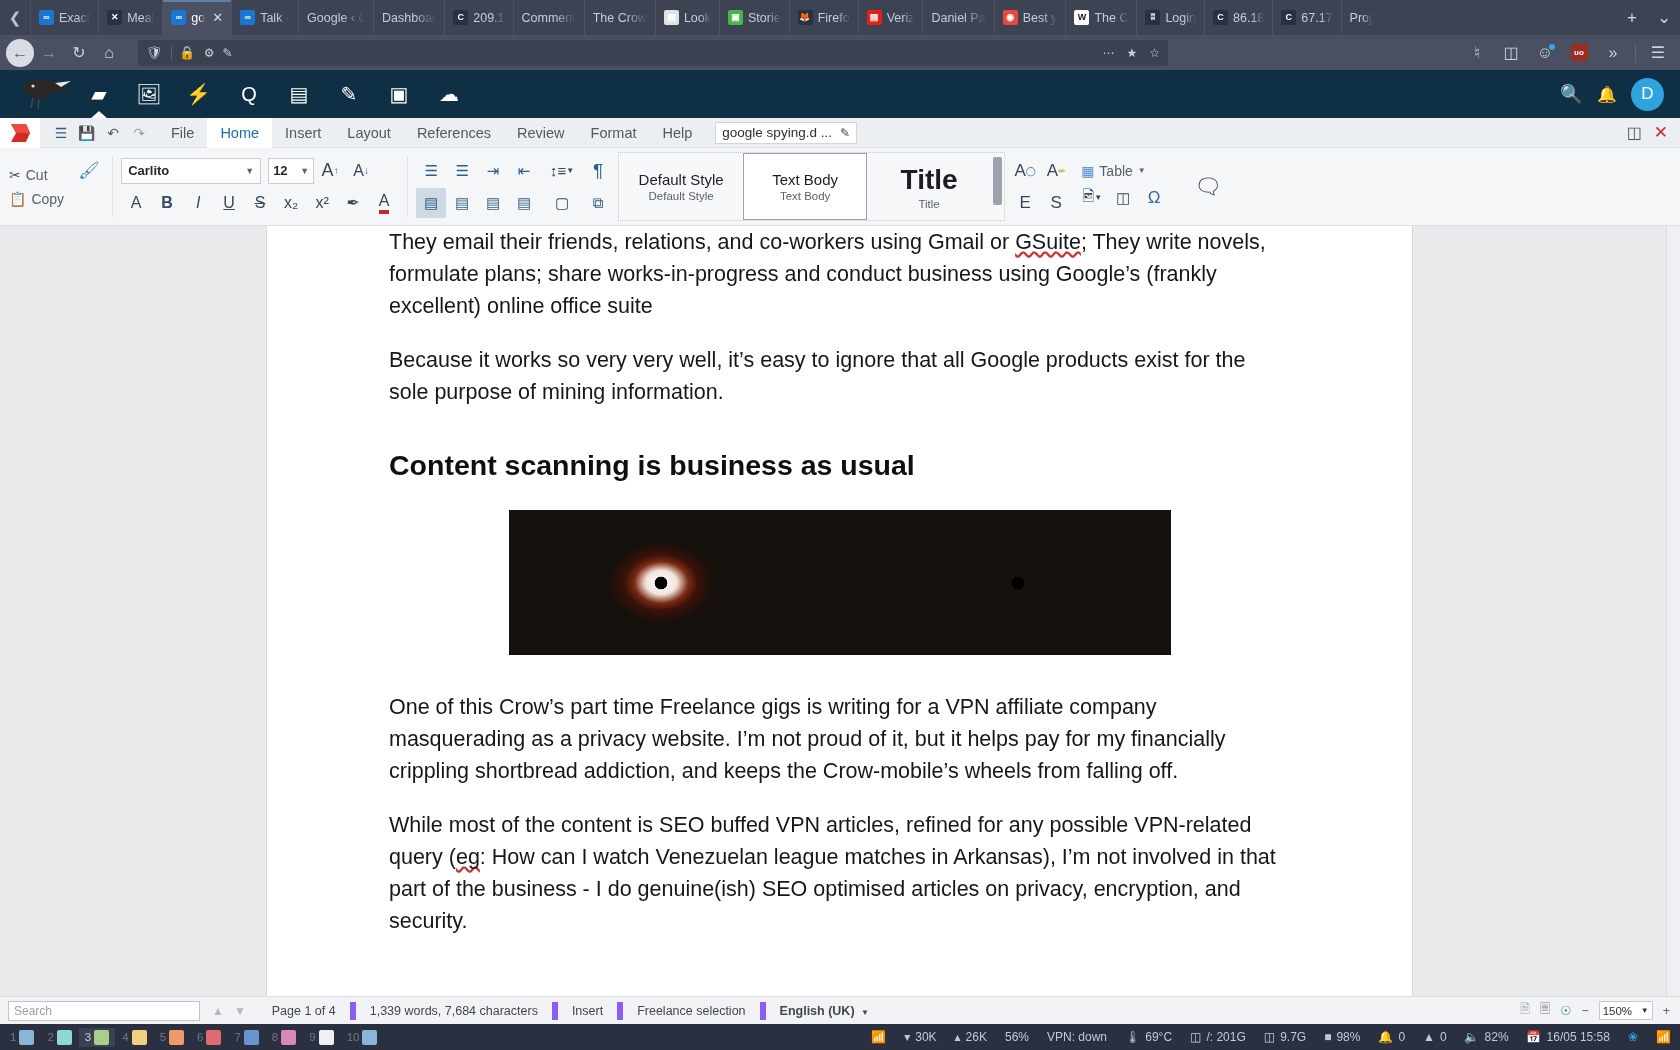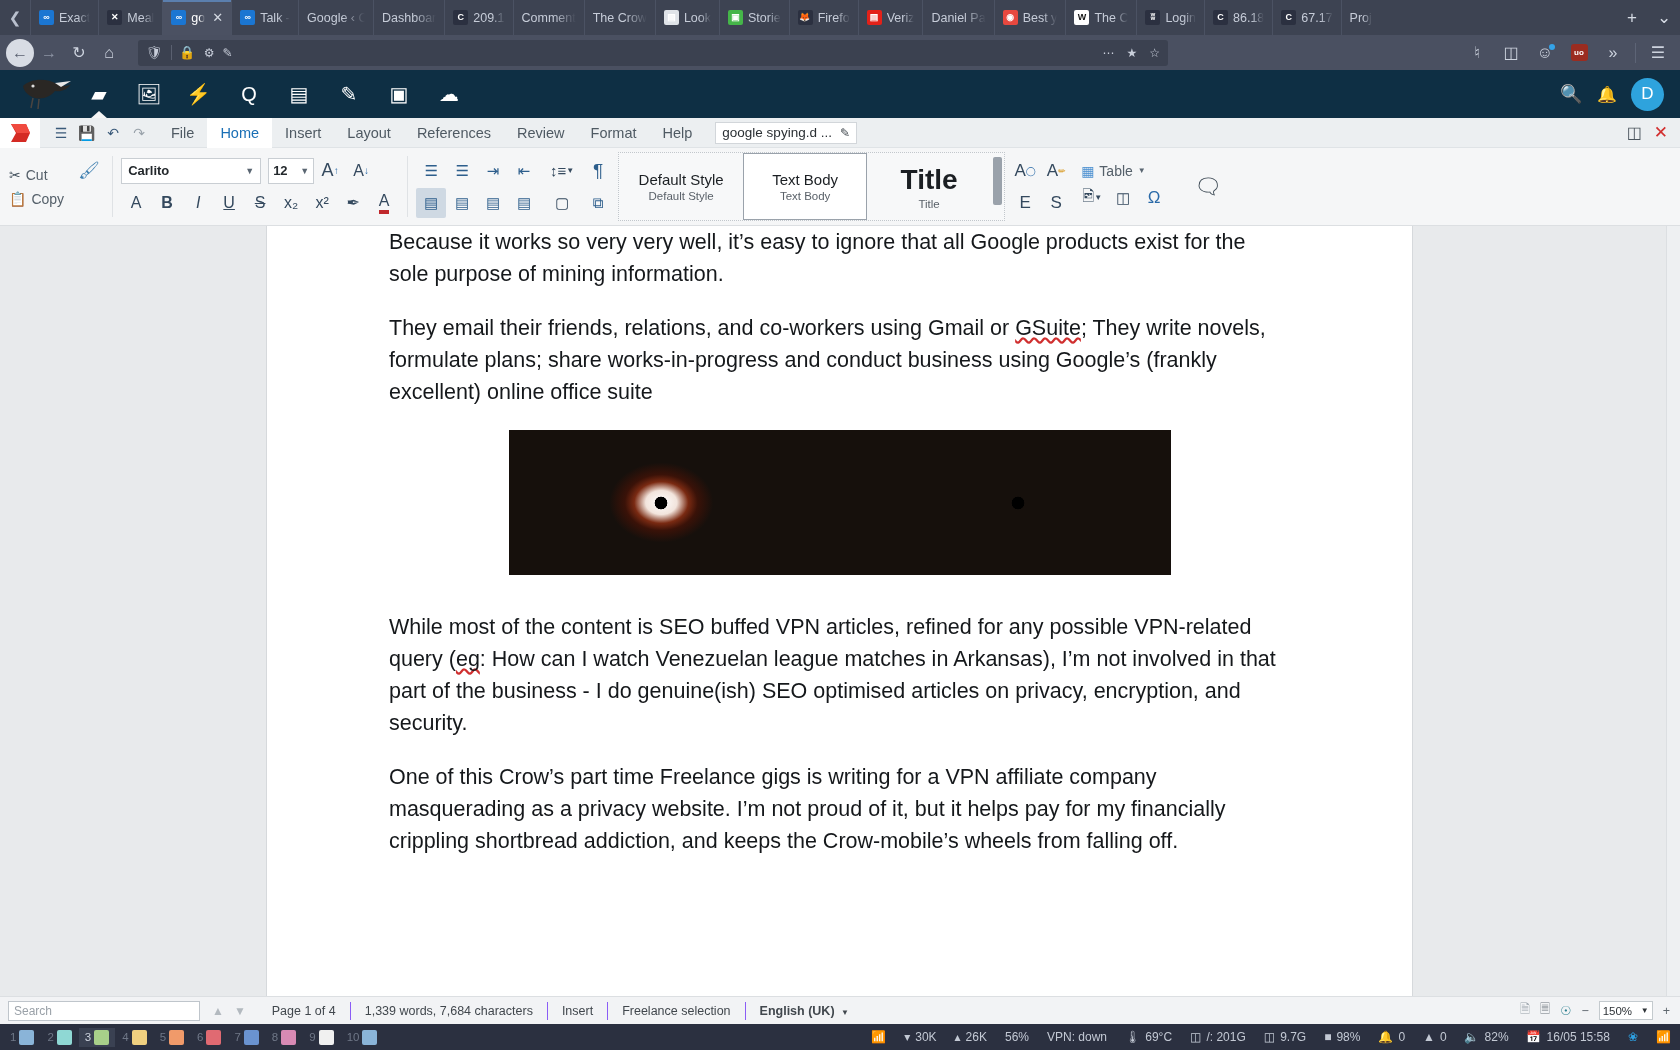--- a/index.html
+++ b/index.html
@@ -231,21 +231,21 @@
     position: absolute; top: 996px; left: 0; width: 1680px; height: 28px;
     background: #f2f3f5; border-top: 1px solid #dcdfe2;
     display: flex; align-items: center; gap: 0; font-size: 12.5px; color: #41474d;
   }
   .st-search {
     width: 192px; height: 20px; background: #ffffff; border: 1px solid #bfc5cb;
     margin-left: 8px; padding: 0 5px; display: flex; align-items: center;
     font-size: 12px; color: #9aa1a8;
   }
   .st-nav { display: flex; gap: 10px; padding: 0 12px; color: #b3b9bf; font-size: 12px; }
-  .st-cell { padding: 0 14px; border-left: 1px solid #8b5cf6; height: 18px; line-height: 18px; white-space: nowrap; }
+  .st-cell { padding: 0 14px; border-left: 6px solid #8b5cf6; height: 18px; line-height: 18px; white-space: nowrap; }
   .st-cell.first { border-left: none; }
   .st-right { margin-left: auto; display: flex; align-items: center; gap: 10px; padding-right: 10px; color: #5f676e; }
   .zoombox {
     width: 54px; height: 19px; background: #ffffff; border: 1px solid #c4cace;
     display: flex; align-items: center; justify-content: space-between;
     padding: 0 3px; font-size: 11.5px; color: #2e3337;
   }
 
   
   .taskbar {
@@ -615,25 +615,26 @@
     </div>
 
     <div class="rb-group" style="margin-left:18px;">
       <div class="rb-btn" style="font-size:22px;color:#3d4a55;">🗨</div>
     </div>
   </div>
 
   <div class="doc-area">
     <div class="doc-page">
       <div class="doc-inner" id="doc-body">
+          <div class="doc-p">They email their friends, relations, and co-workers using Gmail or <span class="sp-err">GSuite</span>; They write novels, formulate plans; share works-in-progress and conduct business using Google’s (frankly excellent) online office suite</div>
           <div class="doc-p">Because it works so very very well, it’s easy to ignore that all Google products exist for the sole purpose of mining information.</div>
-          <div class="doc-p">They email their friends, relations, and co-workers using Gmail or <span class="sp-err">GSuite</span>; They write novels, formulate plans; share works-in-progress and conduct business using Google’s (frankly excellent) online office suite</div>
+          <div class="doc-h2">Content scanning is business as usual</div>
           <div class="doc-img"></div>
+          <div class="doc-p">One of this Crow’s part time Freelance gigs is writing for a VPN affiliate company masquerading as a privacy website. I’m not proud of it, but it helps pay for my financially crippling shortbread addiction, and keeps the Crow-mobile’s wheels from falling off.</div>
           <div class="doc-p">While most of the content is SEO buffed VPN articles, refined for any possible VPN-related query (<span class="sp-err">eg</span>: How can I watch Venezuelan league matches in Arkansas), I’m not involved in that part of the business - I do genuine(ish) SEO optimised articles on privacy, encryption, and security.</div>
-          <div class="doc-p">One of this Crow’s part time Freelance gigs is writing for a VPN affiliate company masquerading as a privacy website. I’m not proud of it, but it helps pay for my financially crippling shortbread addiction, and keeps the Crow-mobile’s wheels from falling off.</div>
         </div>
     </div>
     <div class="scroll-track"></div>
   </div>
 
   <div class="lo-status">
     <div class="st-search">
       <span>Search</span>
     </div>
     <div class="st-nav">

